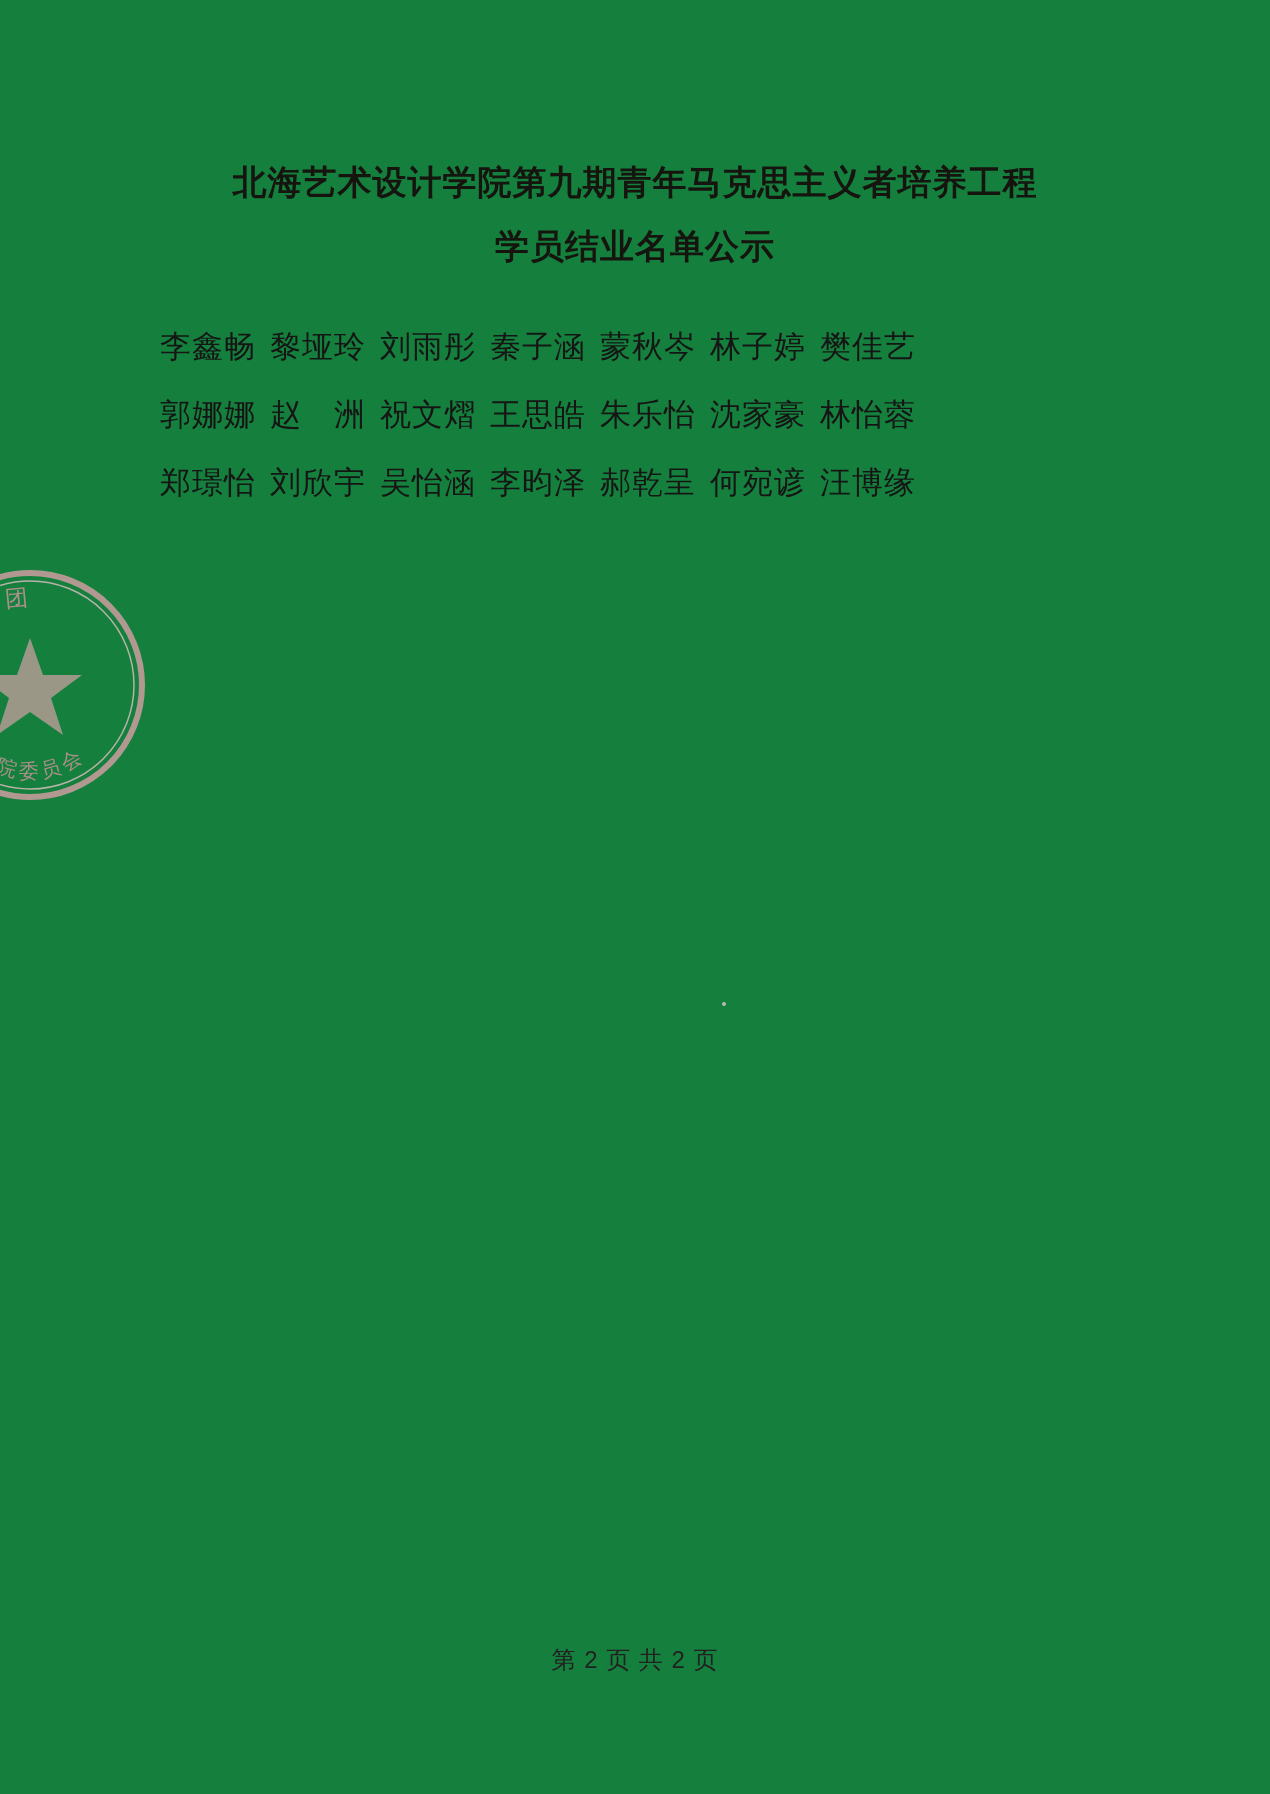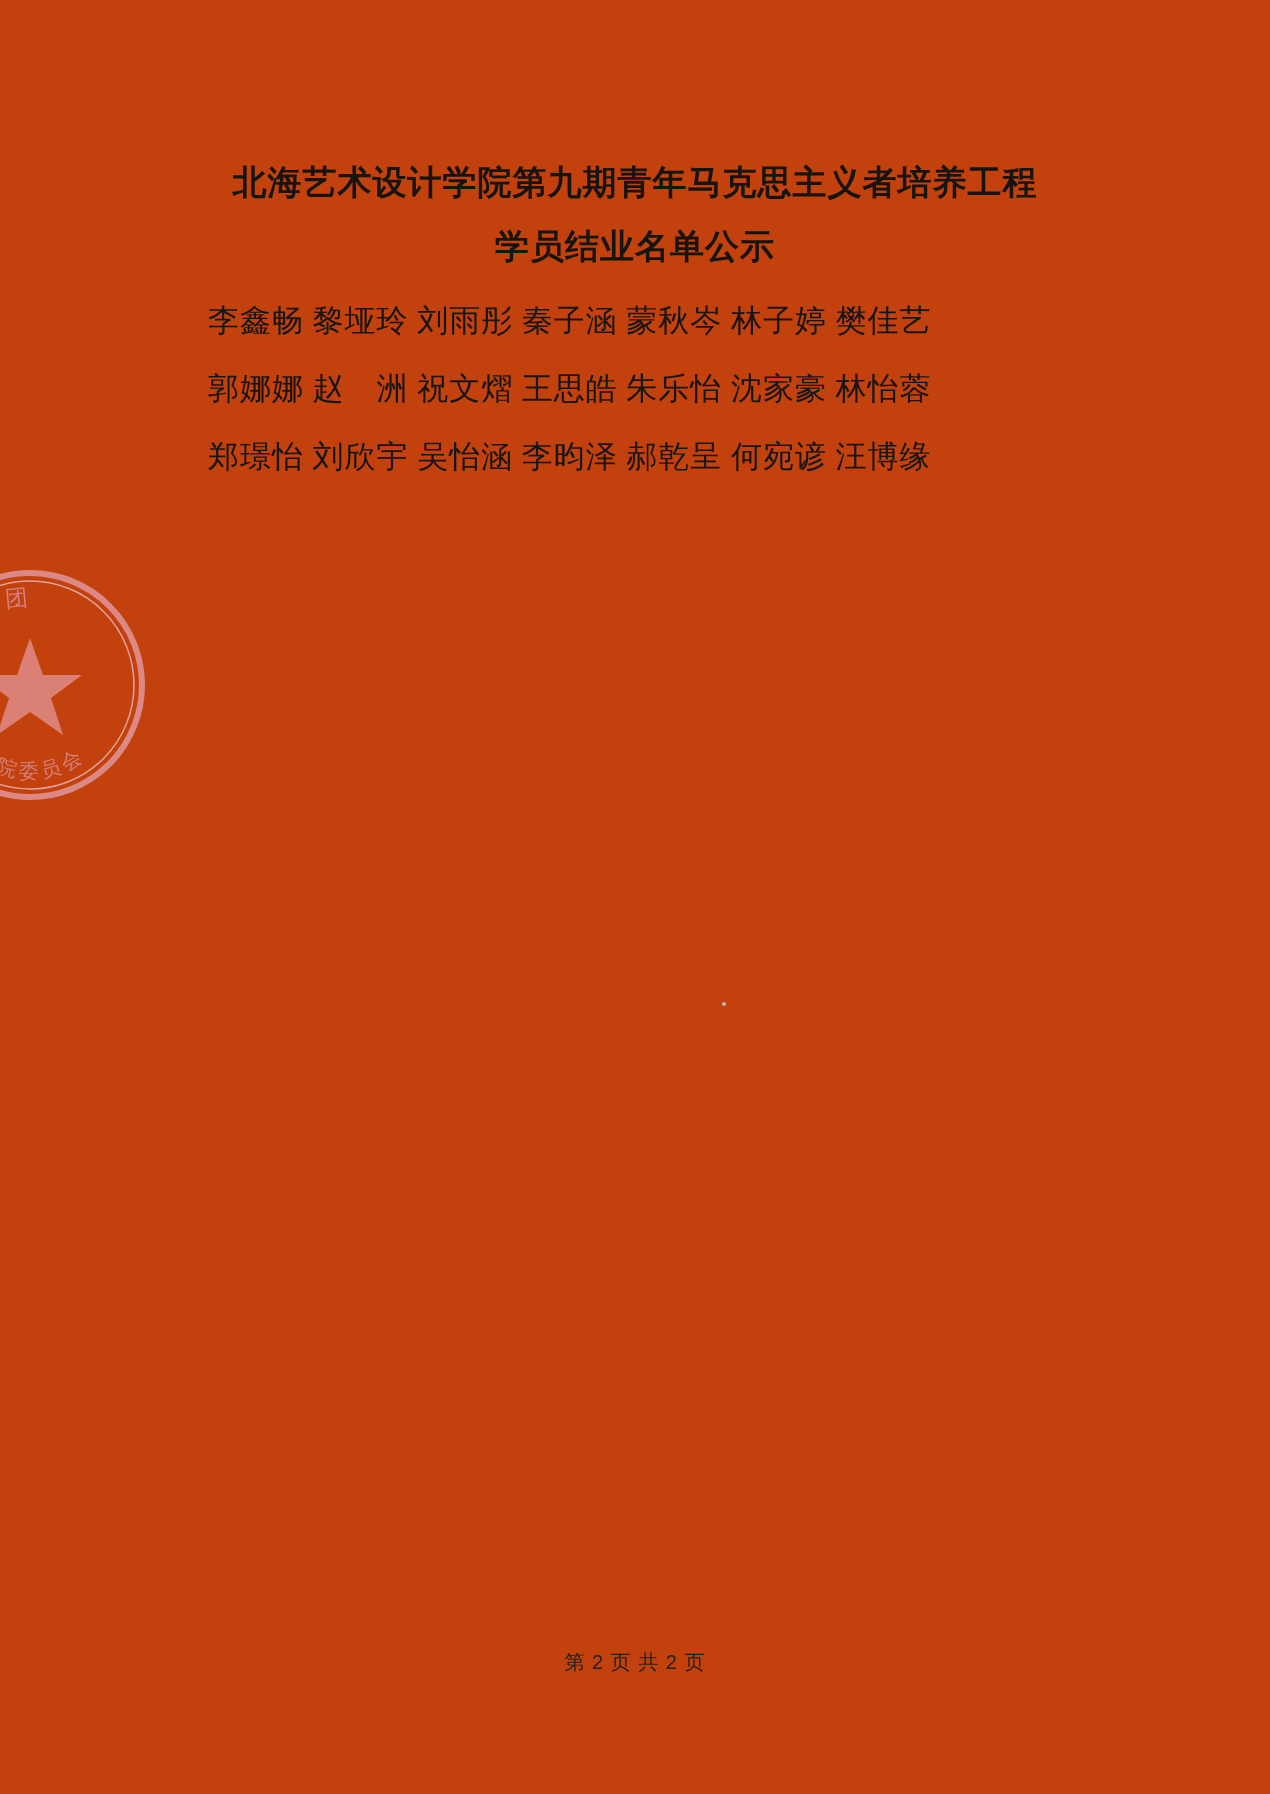--- a/index.html
+++ b/index.html
@@ -12,21 +12,21 @@
     height: 1794px;
     position: relative;
     font-family: "Liberation Serif", serif;
     color: #1b1b1b;
     overflow: hidden;
   }
 
   .page {
     position: absolute;
     inset: 0;
-    background: #c2410c;
+    background: #15803d;
     padding-left: 32px;
   }
 
   
   .title-block {
     position: absolute;
     top: 150px;
     left: 0;
     width: 100%;
     text-align: center;
@@ -43,22 +43,21 @@
   
   .names {
     position: absolute;
     top: 300px;
     left: 160px;
     width: 780px;
   }
   .name-row {
     display: flex;
     height: 68px;
-    align-items: flex-start;
-    margin-left: 48px;
+    align-items: flex-end;
   }
   .name-cell {
     width: 110px;
     font-size: 31px;
     font-family: "DejaVu Serif", serif;
     letter-spacing: 1px;
     color: #151515;
     text-align: left;
     white-space: pre;
   }
@@ -75,21 +74,21 @@
   .seal svg { display: block; }
 
   
   .footer {
     position: absolute;
     bottom: 118px;
     left: 0;
     width: 100%;
     text-align: center;
     font-family: "Liberation Sans", sans-serif;
-    font-size: 20px;
+    font-size: 24px;
     color: #212121;
     letter-spacing: 1px;
   }
 
   
   .speck {
     position: absolute;
     left: 722px;
     top: 1002px;
     width: 4px;

